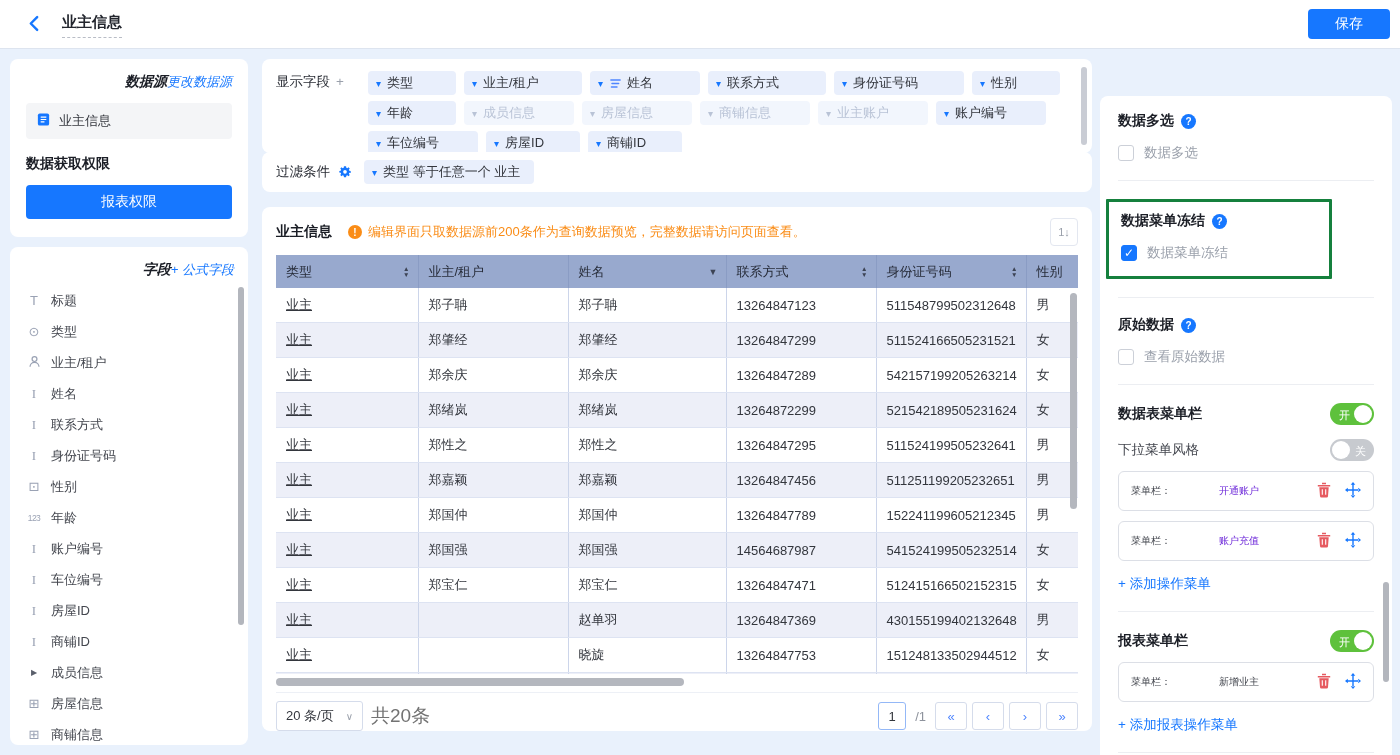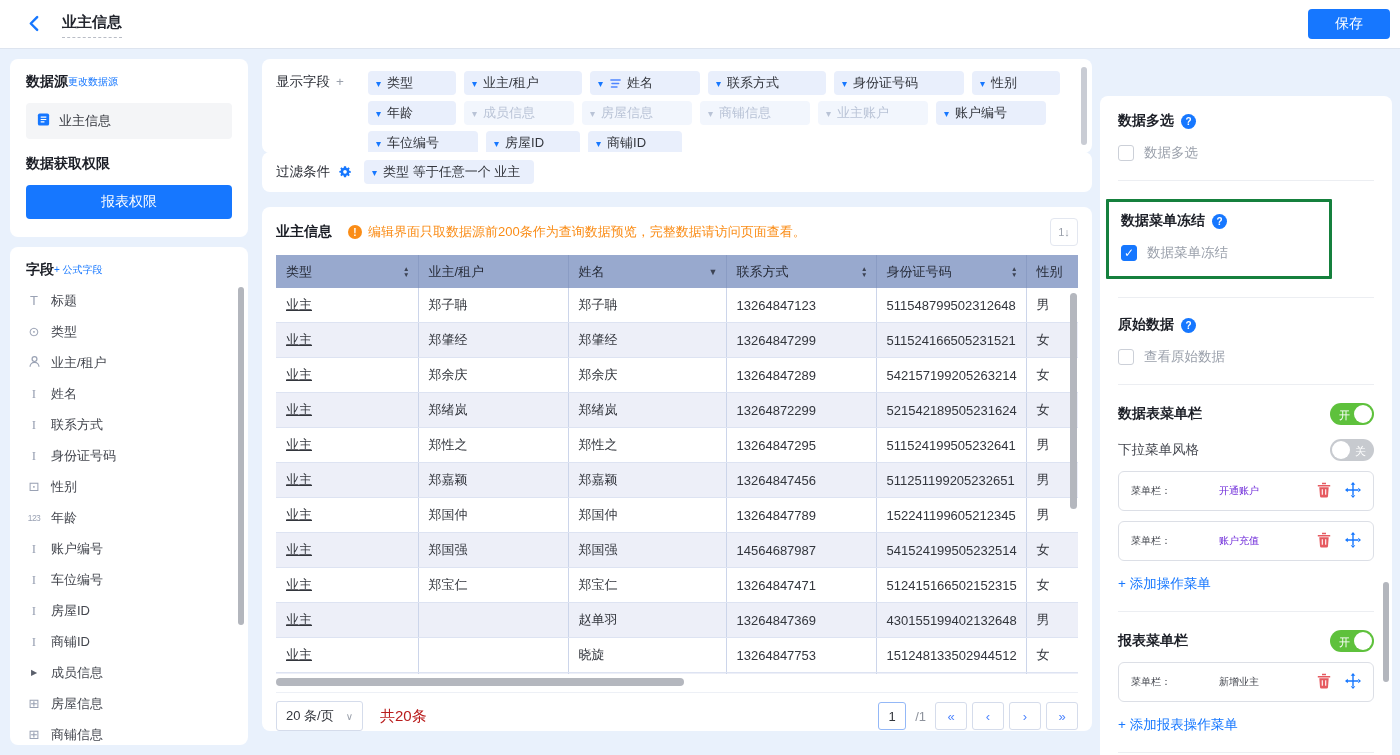--- a/index.html
+++ b/index.html
@@ -11,22 +11,22 @@
     box-shadow:0 1px 0 rgba(0,0,0,.05);z-index:5;}
   #back{position:absolute;left:26px;top:14px;cursor:pointer;}
   #pg-title{position:absolute;left:62px;top:13px;font-size:15px;font-weight:bold;color:#23262e;
     border-bottom:1px dashed #b9bdc6;padding-bottom:5px;}
   #save-btn{position:absolute;right:10px;top:9px;width:82px;height:30px;background:#1677ff;color:#fff;
     border:none;border-radius:4px;font-size:14px;cursor:pointer;font-family:inherit;}
 
   
   #ds-card{left:10px;top:59px;width:238px;height:178px;padding:14px 16px;}
   .sec-title{font-size:14px;font-weight:bold;color:#1b1e26;}
-  .hrow{display:flex;justify-content:flex-start;align-items:center;}
-  .blue-link{color:#1677ff;font-size:10px;cursor:pointer;text-decoration:none;}
+  .hrow{display:flex;justify-content:flex-end;align-items:center;font-style:italic;}
+  .blue-link{color:#1677ff;font-size:13px;cursor:pointer;text-decoration:none;}
   #ds-item{margin-top:12px;height:36px;background:#f4f5f7;border-radius:4px;display:flex;align-items:center;
     gap:8px;padding:0 10px;font-size:13px;color:#33363d;}
   #perm-btn{margin-top:12px;width:100%;height:34px;background:#1677ff;color:#fff;border:none;border-radius:4px;
     font-size:14px;cursor:pointer;font-family:inherit;}
   #fields-card{left:10px;top:247px;width:238px;height:498px;padding:14px 14px 0 16px;overflow:hidden;}
   .f-list{margin-top:6px;}
   .f-item{height:31px;display:flex;align-items:center;gap:9px;font-size:13px;color:#43464e;cursor:pointer;}
   .ficon{width:16px;text-align:center;color:#9aa2b4;font-size:13px;flex:0 0 16px;}
   .ficon.serif{font-family:"Liberation Serif","DejaVu Serif",serif;font-size:13px;}
   .ficon.num{font-size:8.5px;letter-spacing:-.5px;}
@@ -68,21 +68,21 @@
     border-bottom:1px solid #dde3f2;background:#fff;overflow:hidden;white-space:nowrap;}
   tr.alt td{background:#edeff8;}
   td.c1{text-decoration:underline;}
   #tbl-vscroll{position:absolute;right:1px;top:38px;width:7px;height:216px;background:#b4b7be;border-radius:4px;}
   #hscroll{margin-top:4px;width:802px;height:8px;}
   #hscroll .thumb{width:408px;height:8px;background:#b4b7be;border-radius:4px;}
   #pager{margin-top:6px;border-top:1px solid #edf0f6;height:46px;display:flex;align-items:center;}
   #psize{display:flex;align-items:center;gap:12px;border:1px solid #d5dceb;border-radius:3px;height:28px;
     padding:0 9px;font-size:13px;color:#33363d;background:#fff;cursor:pointer;}
   #psize .chev{color:#9aa0ab;font-size:10px;}
-  #ptotal{margin-left:17px;font-size:15px;color:#b91c1c;}
+  #ptotal{margin-left:8px;font-size:19px;color:#737373;}
   #pnav{margin-left:auto;display:flex;align-items:center;gap:5px;}
   #pcur{width:26px;height:26px;border:1px solid #94b8f7;border-radius:3px;display:flex;align-items:center;
     justify-content:center;font-size:13px;color:#33363d;background:#fff;}
   #pslash{font-size:13px;color:#8d929c;margin:0 4px;}
   .nbtn{width:30px;height:26px;border:1px solid #d5dceb;border-radius:3px;background:#fff;display:flex;
     align-items:center;justify-content:center;color:#4f86ff;font-size:13px;cursor:pointer;}
 
   
   #set-card{left:1100px;top:59px;width:292px;height:686px;padding:16px 18px;overflow:hidden;margin-top:37px;}
   .shead{display:flex;align-items:center;gap:7px;font-size:14px;font-weight:bold;color:#1b1e26;}

